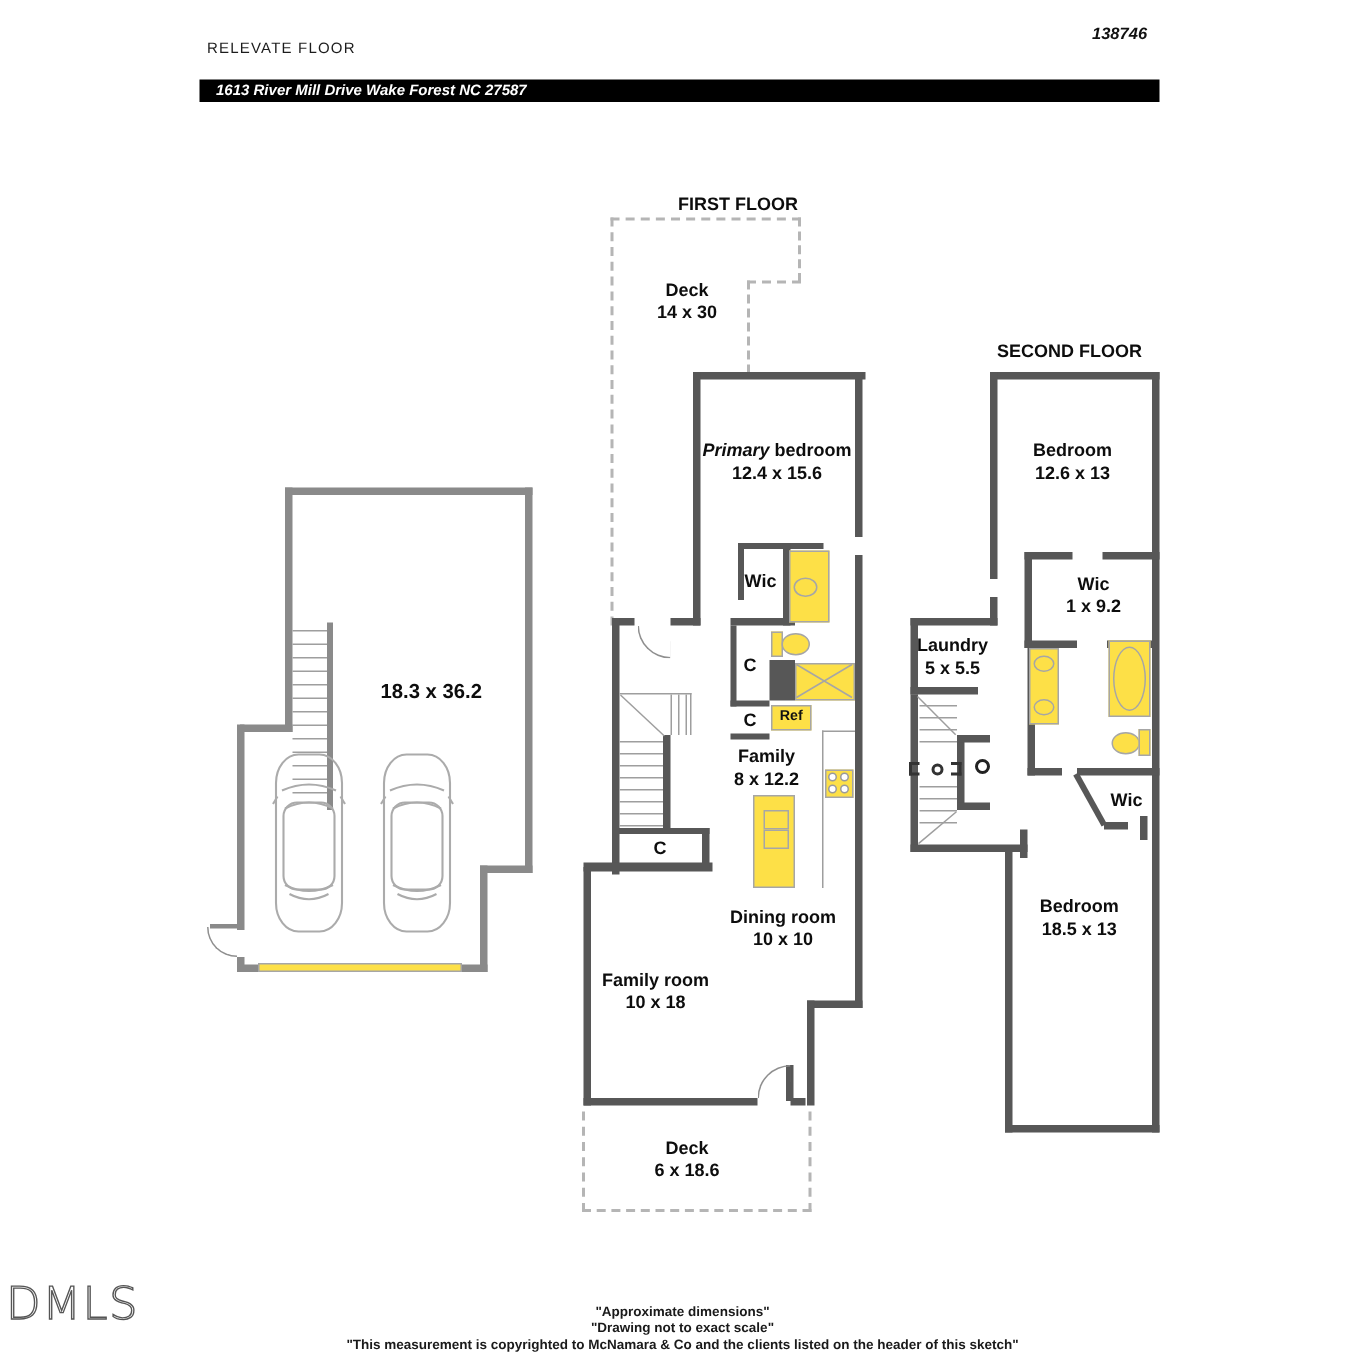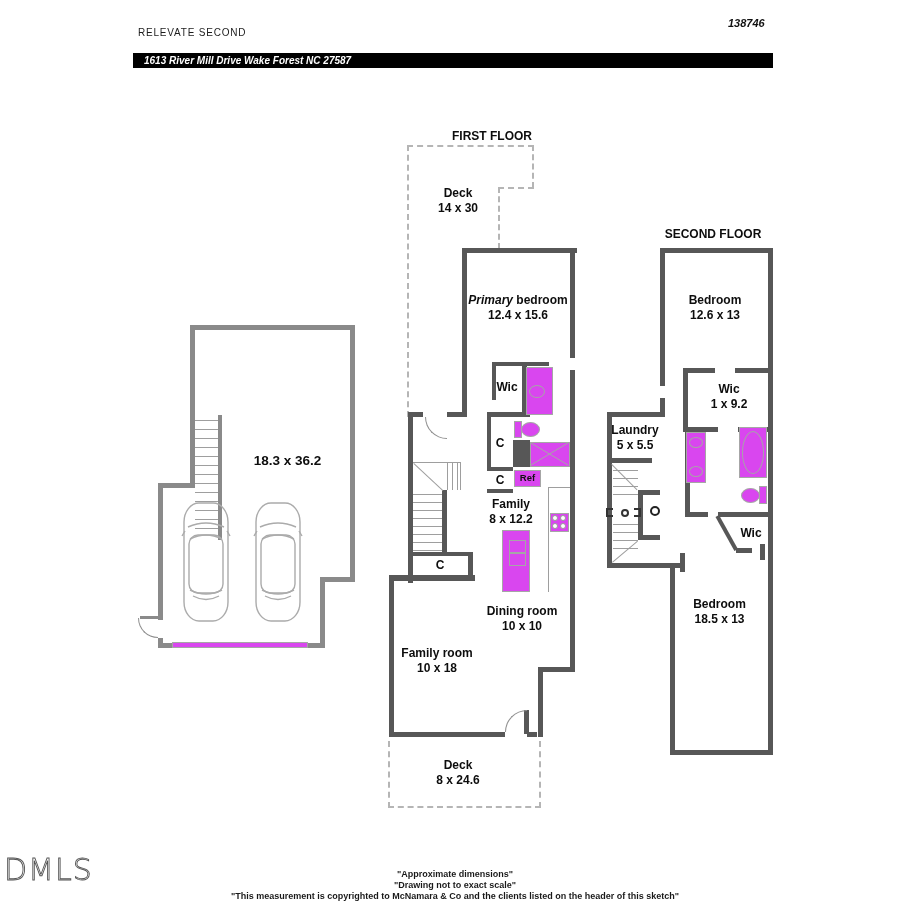--- a/index.html
+++ b/index.html
@@ -2,42 +2,42 @@
 <html><head>
 <meta charset="utf-8">
 <style>
 *{margin:0;padding:0;box-sizing:border-box}
 html,body{background:#fff}
 body{width:900px;height:908px;position:relative;font-family:"Liberation Sans",sans-serif;color:#111;overflow:hidden}
 .w{position:absolute;background:#575757}
 .gw{position:absolute;background:#8a8a8a}
 .ln{position:absolute;background:#9e9e9e}
 .diag{transform-origin:0 0}
-.fx{position:absolute;border:1.5px solid #a6a6a6;background:#d946ef}
+.fx{position:absolute;border:1.5px solid #a6a6a6;background:#fde047}
 .dashT{position:absolute;border-top:2px dashed #b5b5b5}
 .dashL{position:absolute;border-left:2px dashed #b5b5b5}
 .arcBL{position:absolute;border-left:1.5px solid #8f8f8f;border-bottom:1.5px solid #8f8f8f;border-bottom-left-radius:100% 100%}
 .arcTL{position:absolute;border-left:1.5px solid #8f8f8f;border-top:1.5px solid #8f8f8f;border-top-left-radius:100% 100%}
 .lbl{position:absolute;font-weight:bold;text-align:center;font-size:12px;line-height:15px;color:#0d0d0d}
 .lbl span{display:block}
 .hdr-realty{position:absolute;left:138px;top:27px;font-size:10px;letter-spacing:.8px;color:#1c1c1c}
 .hdr-mls{position:absolute;left:728px;top:17px;font-size:11px;font-weight:bold;font-style:italic}
 .hdr-bar{position:absolute;left:133px;top:53px;width:640px;height:15px;background:#000;color:#fff;font-size:10px;font-weight:bold;font-style:italic;line-height:15px;padding-left:11px}
 .burner{position:absolute;width:6px;height:6px;border:1px solid #9a9a9a;border-radius:50%;background:#fff}
 .mark{position:absolute}
 .logo{position:absolute;left:4px;top:852px;font-size:30px;letter-spacing:1px;font-weight:200;color:#777;font-family:"DejaVu Sans",sans-serif}
 @supports (-webkit-text-stroke:1px #444){.logo{color:#fff;-webkit-text-stroke:.9px #555}}
 .foot{position:absolute;left:150px;top:869px;width:610px;text-align:center;font-size:9px;font-weight:bold;line-height:11px;color:#1a1a1a}
 .foot span{display:block}
 svg{position:absolute;overflow:visible}
 </style>
 </head>
 <body>
 
-<div class="hdr-realty">RELEVATE SECOND</div>
+<div class="hdr-realty">RELEVATE FLOOR</div>
 <div class="hdr-mls">138746</div>
 <div class="hdr-bar">1613 River Mill Drive Wake Forest NC 27587</div>
 
 <div>
   <i class="gw" style="left:190px;top:325px;width:165px;height:5px"></i>
   <i class="gw" style="left:350px;top:325px;width:5px;height:257px"></i>
   <i class="gw" style="left:320px;top:577px;width:35px;height:5px"></i>
   <i class="gw" style="left:320px;top:577px;width:5px;height:71px"></i>
   <i class="gw" style="left:158px;top:643px;width:167px;height:5px"></i>
   <i class="gw" style="left:190px;top:325px;width:5px;height:163px"></i>
@@ -190,21 +190,21 @@
   <div class="lbl" style="left:479px;top:604px;width:86px">
     <span>Dining room</span>
       <span>10 x 10</span>
   </div>
   <div class="lbl" style="left:394px;top:646px;width:86px">
     <span>Family room</span>
       <span>10 x 18</span>
   </div>
   <div class="lbl" style="left:408px;top:758px;width:100px">
     <span>Deck</span>
-      <span>8 x 24.6</span>
+      <span>6 x 18.6</span>
   </div>
 </div>
 
 <div>
   <div class="lbl" style="left:654px;top:227px;width:118px">SECOND FLOOR</div>
 
   <i class="w" style="left:660px;top:248px;width:113px;height:5px"></i>
   <i class="w" style="left:768px;top:248px;width:5px;height:507px"></i>
   <i class="w" style="left:660px;top:248px;width:5px;height:138px"></i>
   <i class="w" style="left:660px;top:398px;width:5px;height:19px"></i>

